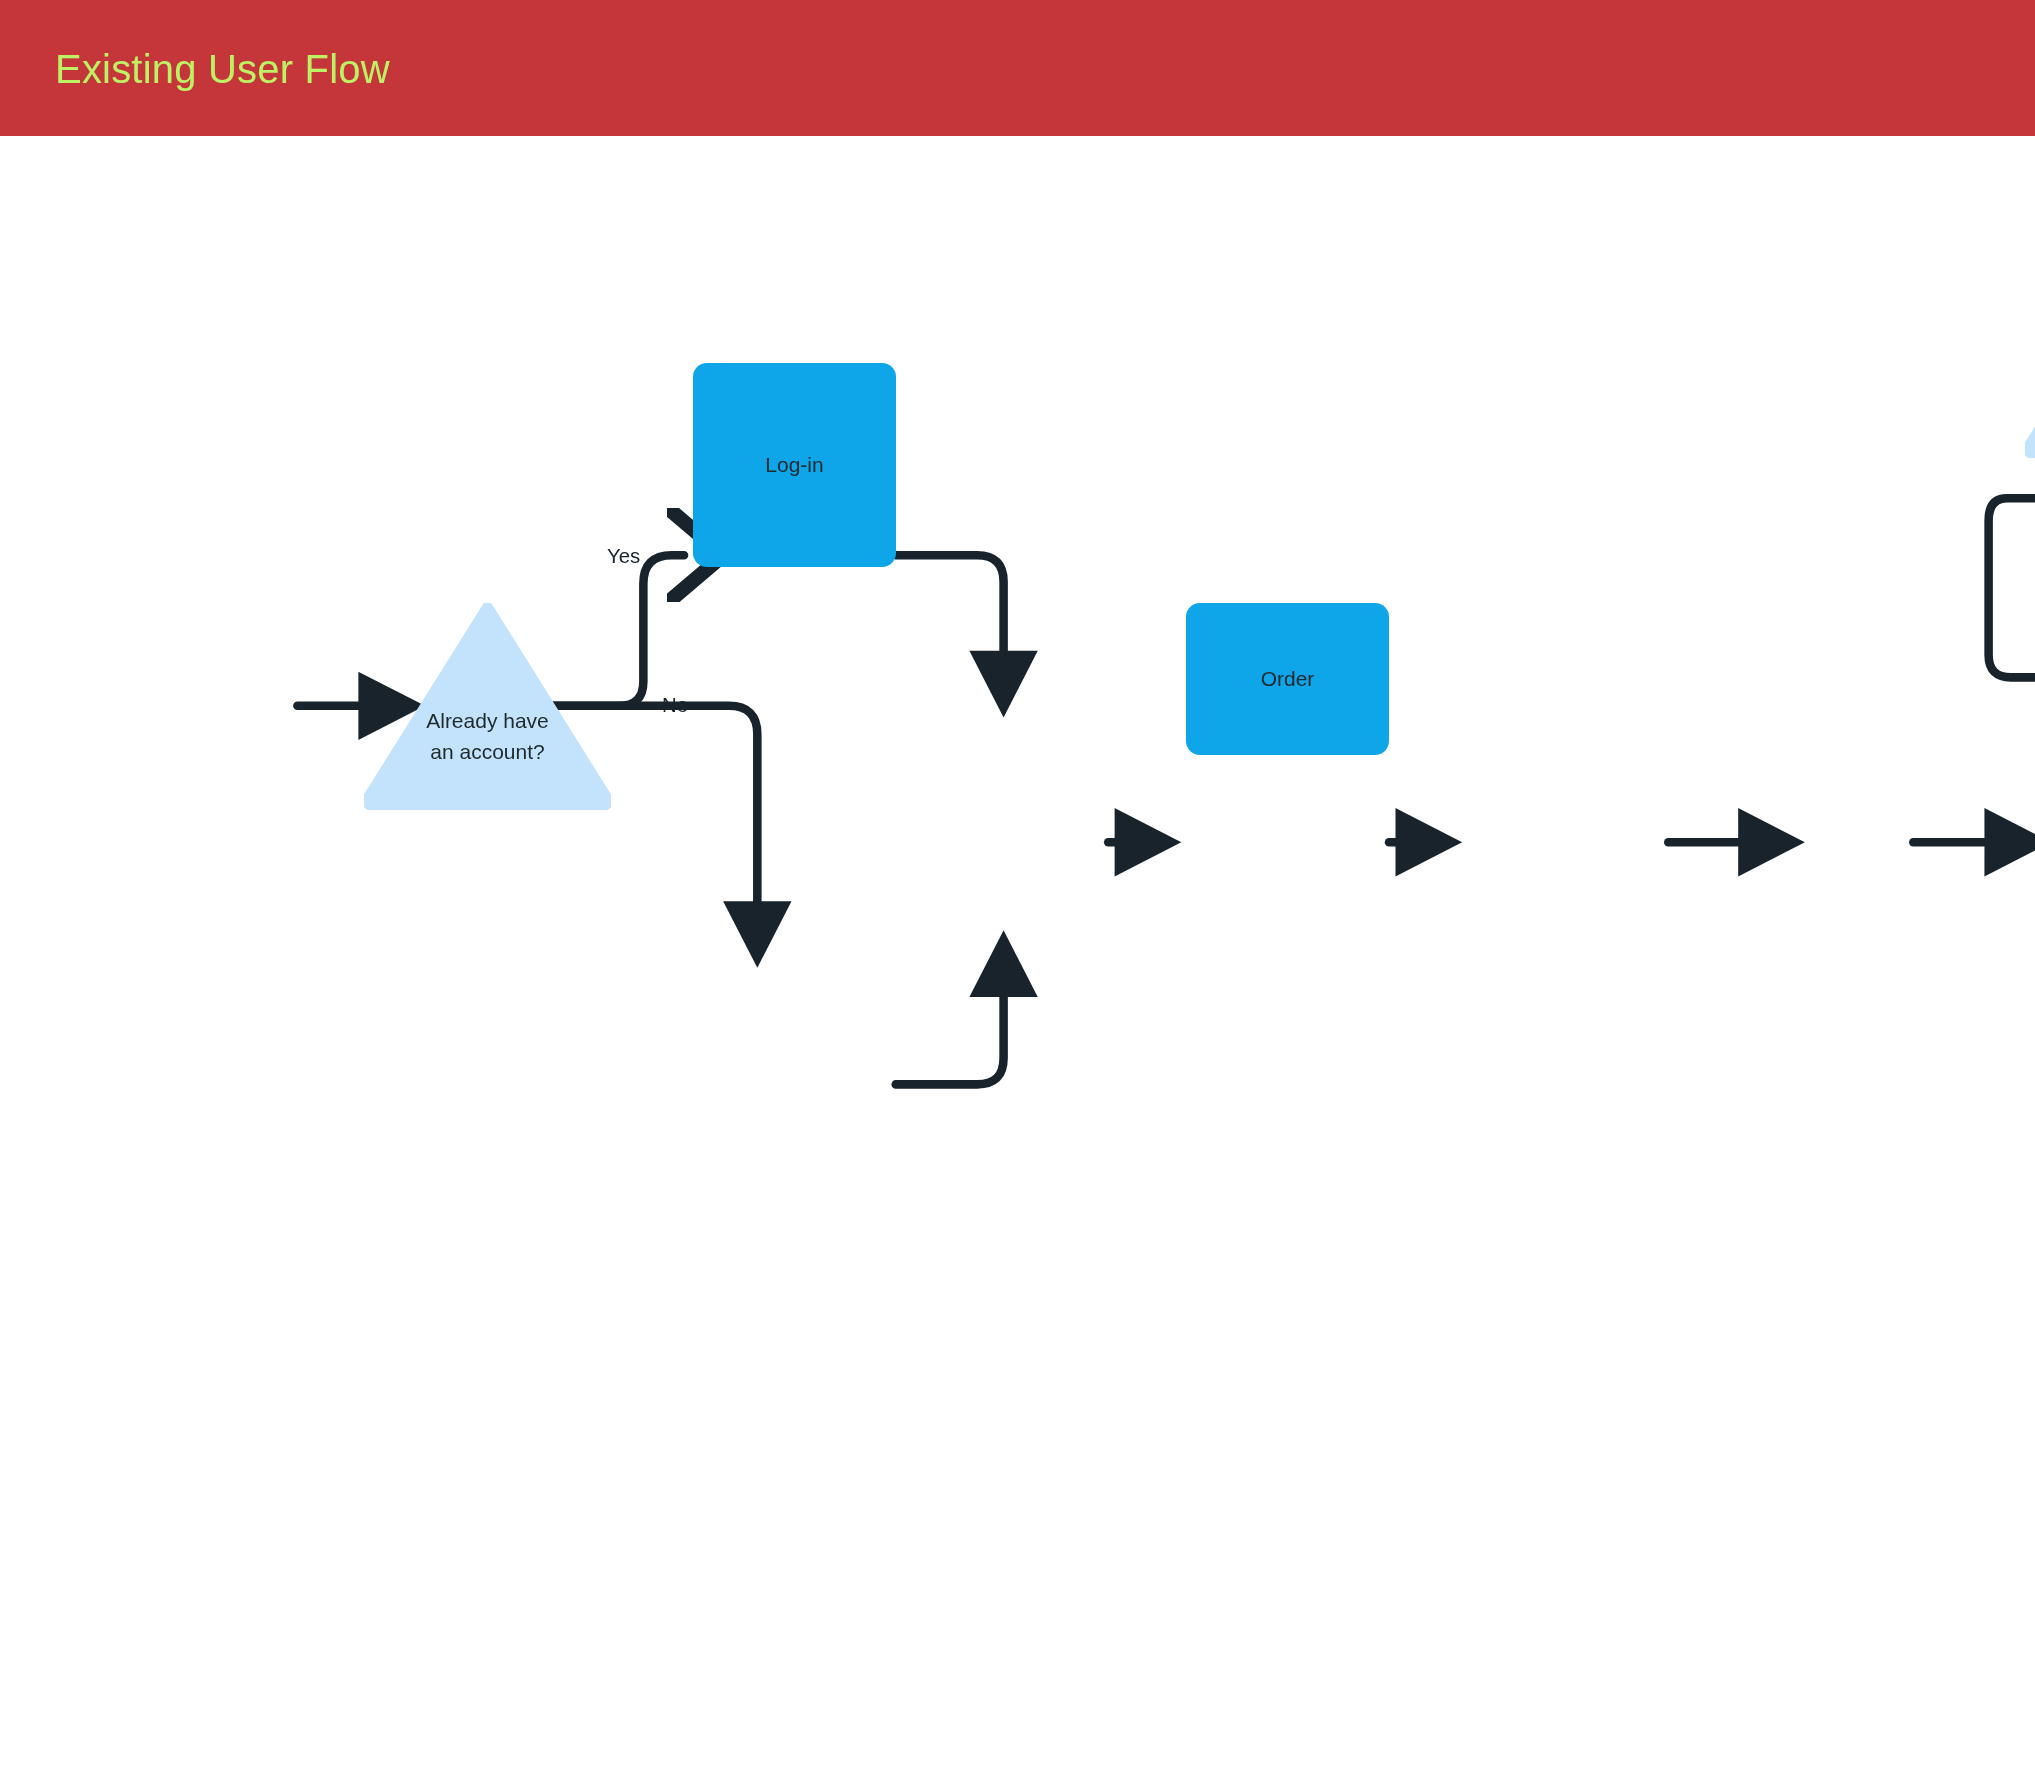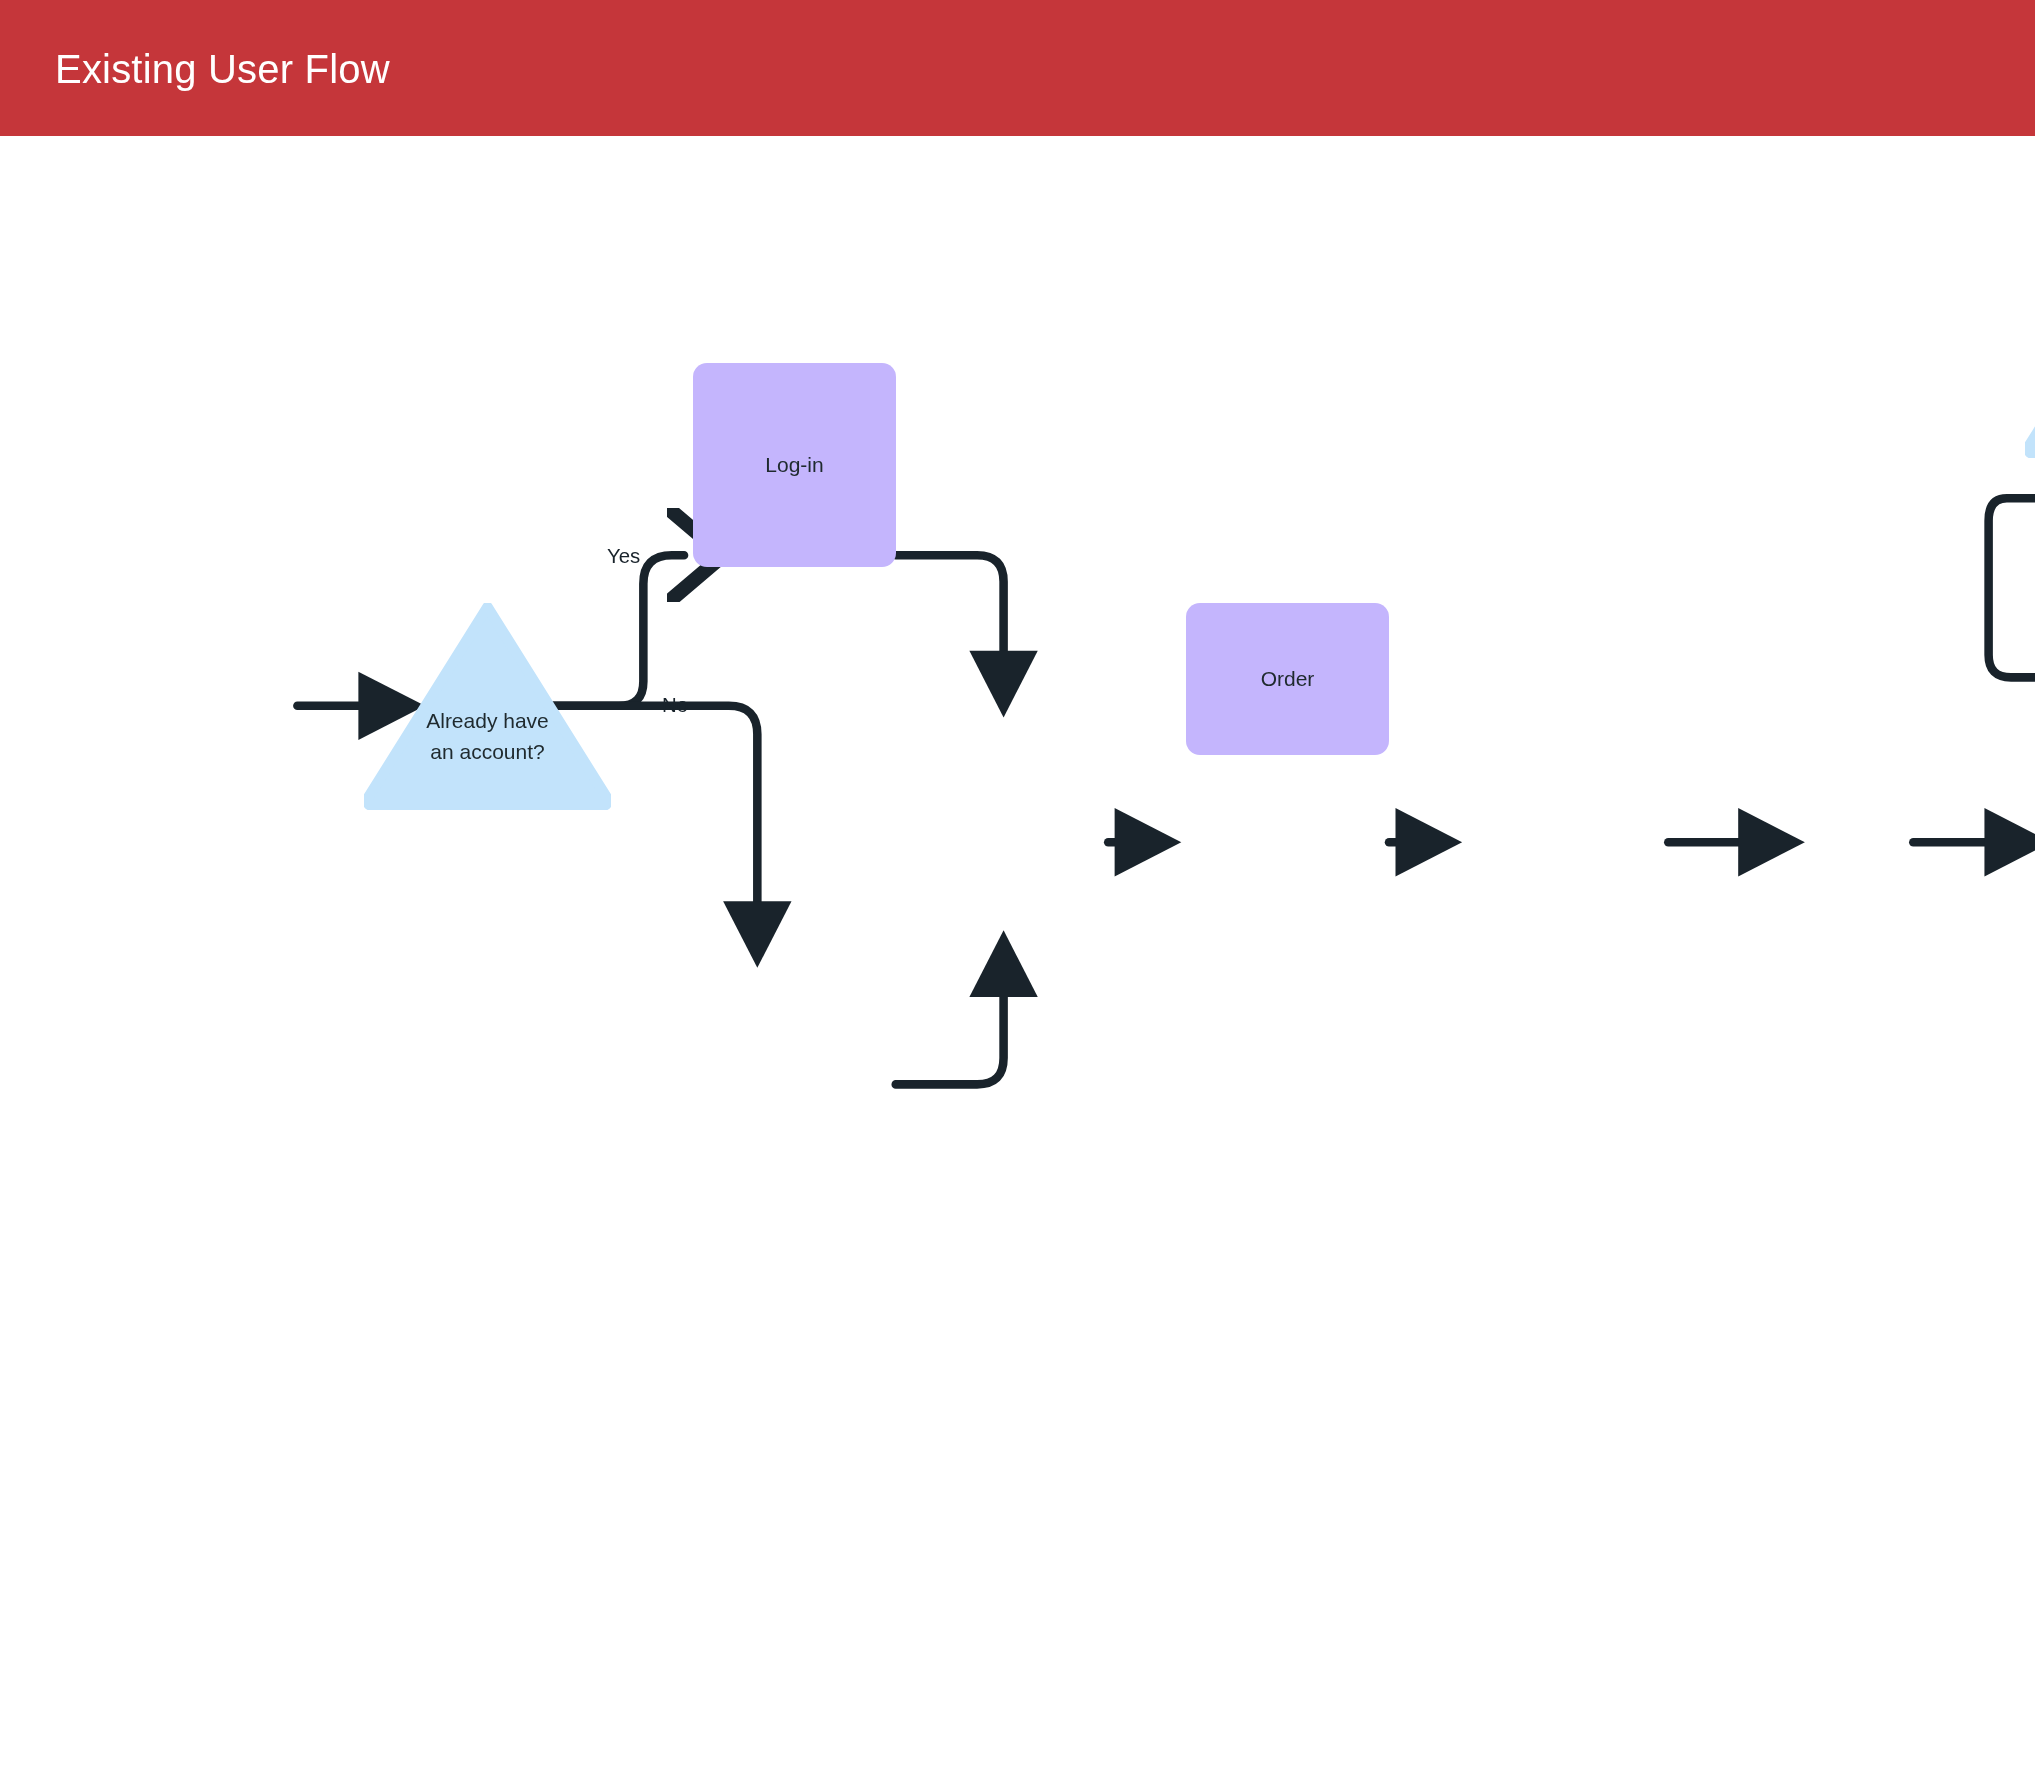--- a/index.html
+++ b/index.html
@@ -3,33 +3,33 @@
 <meta charset="utf-8">
 <title>Existing User Flow</title>
 <style>
   html,body{margin:0;padding:0;background:#ffffff;}
   body{font-family:"Liberation Sans","DejaVu Sans",sans-serif;}
   #page{position:relative;width:2345px;height:1791px;background:#ffffff;overflow:hidden;}
 
   
   #header{position:absolute;left:0;top:0;width:2345px;height:136px;background:#c5363a;}
   #header-title{position:absolute;left:55px;top:49px;font-size:40px;line-height:1;
-    color:#ffffff;font-weight:400;letter-spacing:0.2px;white-space:nowrap;}
+    color:#bef264;font-weight:400;letter-spacing:0.2px;white-space:nowrap;}
 
   
   #canvas{position:absolute;left:0;top:136px;width:2345px;height:1655px;}
   #edges{position:absolute;left:0;top:0;width:2345px;height:1655px;}
 
   
   .node{position:absolute;display:flex;align-items:center;justify-content:center;
     text-align:center;box-sizing:border-box;}
   .node .lbl{font-size:21px;line-height:1.45;color:#1f2a2e;font-weight:400;
     white-space:pre-line;pointer-events:none;}
 
-  .proc{background:#c4b5fd;border-radius:14px;}
+  .proc{background:#0ea5e9;border-radius:14px;}
   .term{background:#e4d1fa;border-radius:50%;}
   .dec{background:transparent;}
   .dec .tri{position:absolute;left:0;top:0;width:100%;height:100%;}
   .dec .lbl{position:relative;z-index:2;}
 
   .edge-label{position:absolute;font-size:20.4px;color:#19232b;white-space:nowrap;}
 </style>
 </head>
 <body>
 

